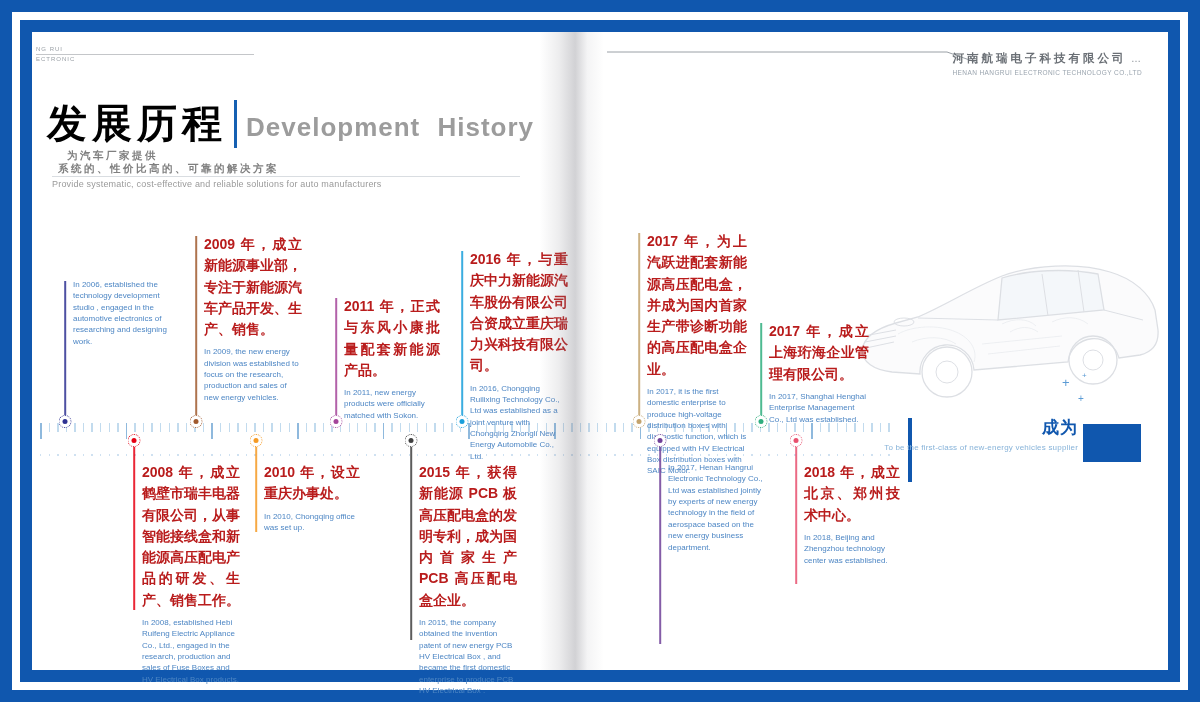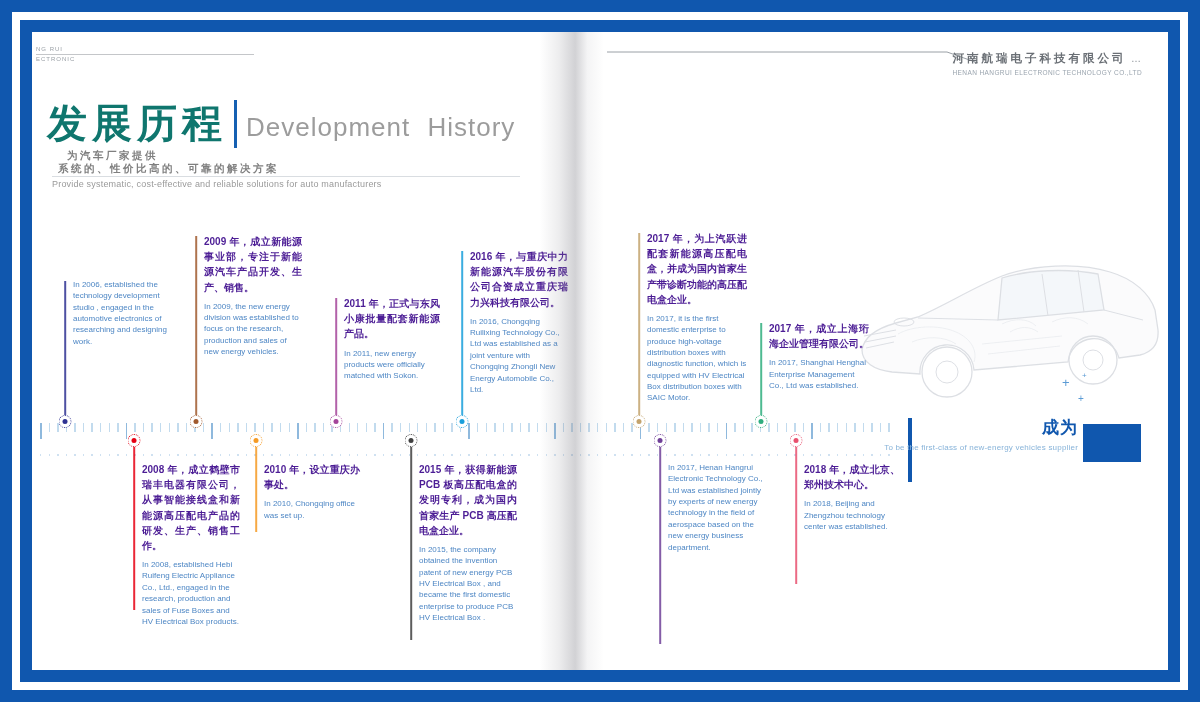--- a/index.html
+++ b/index.html
@@ -16,24 +16,24 @@
   .corner-left .t1{font-size:6px;letter-spacing:1px;padding-bottom:2px;border-bottom:1px solid #c4c6c9;}
   .corner-left .t2{font-size:6px;letter-spacing:1px;padding-top:1px;}
   .decor-lines{position:absolute;left:0;top:0;pointer-events:none;}
   .corner-right{position:absolute;right:26px;top:16px;}
   .corner-right .zh{font-size:11.5px;letter-spacing:3px;color:#6a6f75;font-weight:600;}
   .corner-right .dots{font-size:10px;color:#8a9097;letter-spacing:1px;}
   .corner-right .en{font-size:6.5px;color:#9aa4ae;letter-spacing:.4px;margin-top:3px;}
 
   
   .title-zh{position:absolute;left:15px;top:64px;font-size:40px;font-weight:800;
-            color:#0f766e;letter-spacing:5px;}
+            color:#000000;letter-spacing:5px;}
   .title-divider{position:absolute;left:202px;top:68px;width:2.5px;height:48px;background:#1660b2;}
   .title-en{position:absolute;left:214px;top:80px;font-size:26px;color:#9c9c9c;
-            letter-spacing:1px;word-spacing:9px;font-weight:400;}
+            letter-spacing:1px;word-spacing:9px;font-weight:700;}
   .intro-zh1{position:absolute;left:26px;top:117px;font-size:10.5px;color:#7f7f7f;
              letter-spacing:2.5px;font-weight:600;margin-left:9px;}
   .intro-zh2{position:absolute;left:26px;top:130px;font-size:10.5px;color:#7f7f7f;
              letter-spacing:2.5px;font-weight:600;}
   .intro-rule{position:absolute;left:20px;top:144px;width:468px;height:1px;background:#d9dde1;}
   .intro-en{position:absolute;left:20px;top:147px;font-size:9px;color:#9a9a9a;letter-spacing:.2px;}
 
   
   .ruler-minor{position:absolute;left:8px;top:391px;width:857px;height:9px;
      background:repeating-linear-gradient(90deg,#c2dbee 0 1.4px,transparent 1.4px 8.57px);}
@@ -41,21 +41,21 @@
      background:repeating-linear-gradient(90deg,#8fb9dd 0 1.6px,transparent 1.6px 85.7px);}
   .ruler-dots{position:absolute;left:8px;top:422px;width:857px;height:1.6px;
      background:repeating-linear-gradient(90deg,#cfe1f1 0 1.4px,transparent 1.4px 8.57px);}
 
   
   .ev-line{position:absolute;width:1.6px;transform:translateX(-50%);background:var(--c);opacity:.85;}
   .ev-dot{position:absolute;width:13px;height:13px;border:1.2px dotted var(--c);
           border-radius:50%;transform:translateX(-50%);background:#fff;box-sizing:border-box;}
   .ev-dot::after{content:'';position:absolute;inset:2.6px;background:var(--c);border-radius:50%;}
   .ev-text{position:absolute;}
-  .ev-text .zh{margin:0 0 6px;color:#4c1d95;font-size:10px;font-weight:600;
+  .ev-text .zh{margin:0 0 6px;color:#b91c1c;font-size:14px;font-weight:600;
                line-height:1.52;text-align:justify;}
   .ev-text .en{margin:0;color:#4d86c4;font-size:8px;line-height:1.42;}
 
   
   .fold{position:absolute;left:508px;top:0;width:64px;height:100%;pointer-events:none;
     background:linear-gradient(90deg,rgba(140,140,148,0) 0%,rgba(140,140,148,.16) 30%,
                rgba(105,105,115,.30) 55%,rgba(150,150,158,.10) 74%,rgba(255,255,255,0) 100%);}
 
   
   .vision-bar{position:absolute;left:876px;top:386px;width:4px;height:64px;background:#1057ae;}

